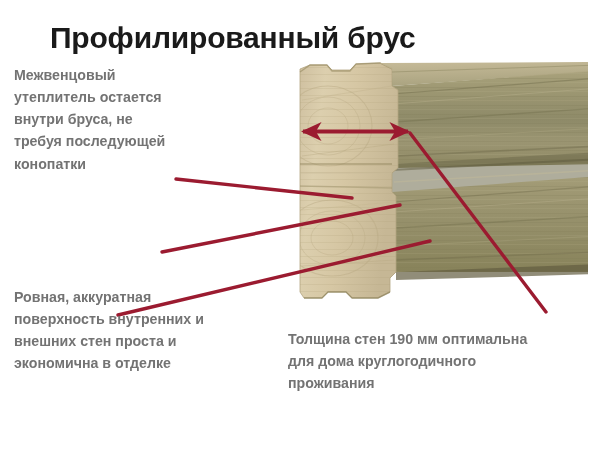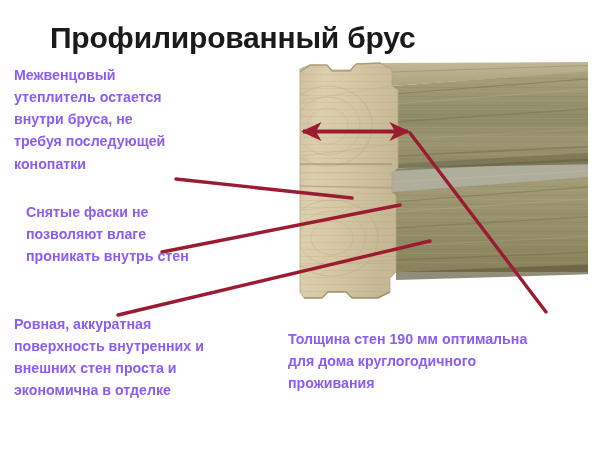--- a/index.html
+++ b/index.html
@@ -27,29 +27,29 @@
     font-weight: bold;
     color: #1a1a1a;
     letter-spacing: -0.2px;
     line-height: 1.05;
     white-space: nowrap;
   }
 
   
   .note {
     position: absolute;
-    color: #8b5cf6;
+    color: #737373;
     font-weight: bold;
     font-size: 14.2px;
     line-height: 1.56;
     white-space: pre-line;
   }
   #note-insulation { left: 14px;  top: 64px;  width: 235px; }
   #note-chamfer    { left: 26px;  top: 201px; width: 250px; }
-  #note-surface    { left: 14px;  top: 313px; width: 265px; }
+  #note-surface    { left: 14px;  top: 286px; width: 265px; }
   #note-thickness  { left: 288px; top: 328px; width: 300px; }
 
   
   #beam {
     position: absolute;
     left: 270px;
     top: 60px;
     width: 330px;
     height: 245px;
   }
@@ -200,23 +200,20 @@
   </svg>
 
   <div id="title">Профилированный брус</div>
 
   <div class="note" id="note-insulation">Межвенцовый
 утеплитель остается
 внутри бруса, не
 требуя  последующей
 конопатки</div>
 
-  <div class="note" id="note-chamfer">Снятые фаски не
-позволяют влаге
-проникать внутрь стен</div>
 
   <div class="note" id="note-surface">Ровная, аккуратная
 поверхность внутренних и
 внешних стен проста и
 экономична в отделке</div>
 
   <div class="note" id="note-thickness">Толщина стен 190 мм оптимальна
 для дома круглогодичного
 проживания</div>
 

